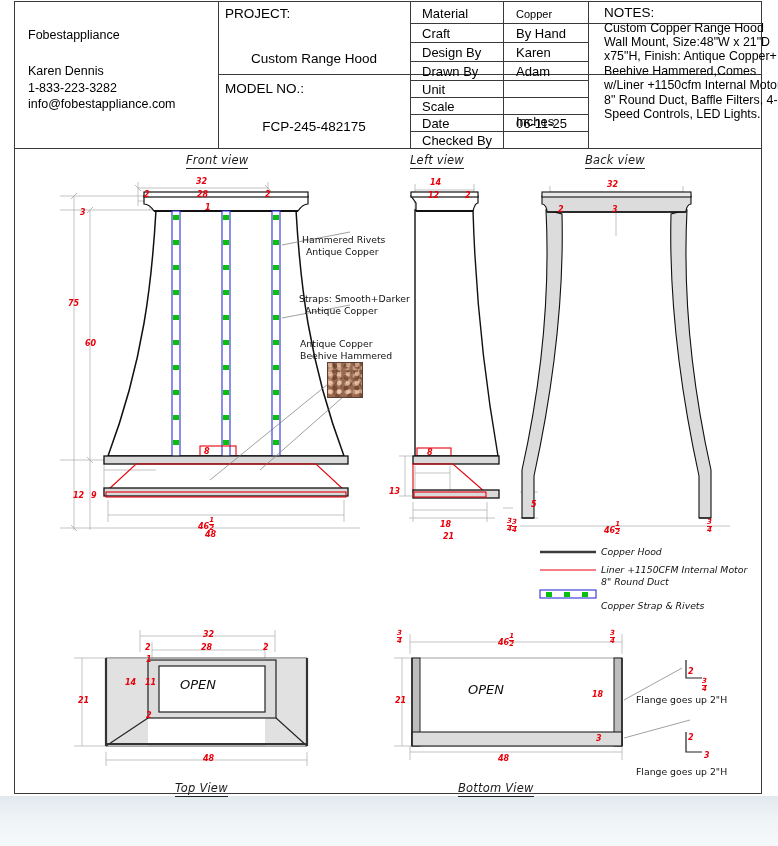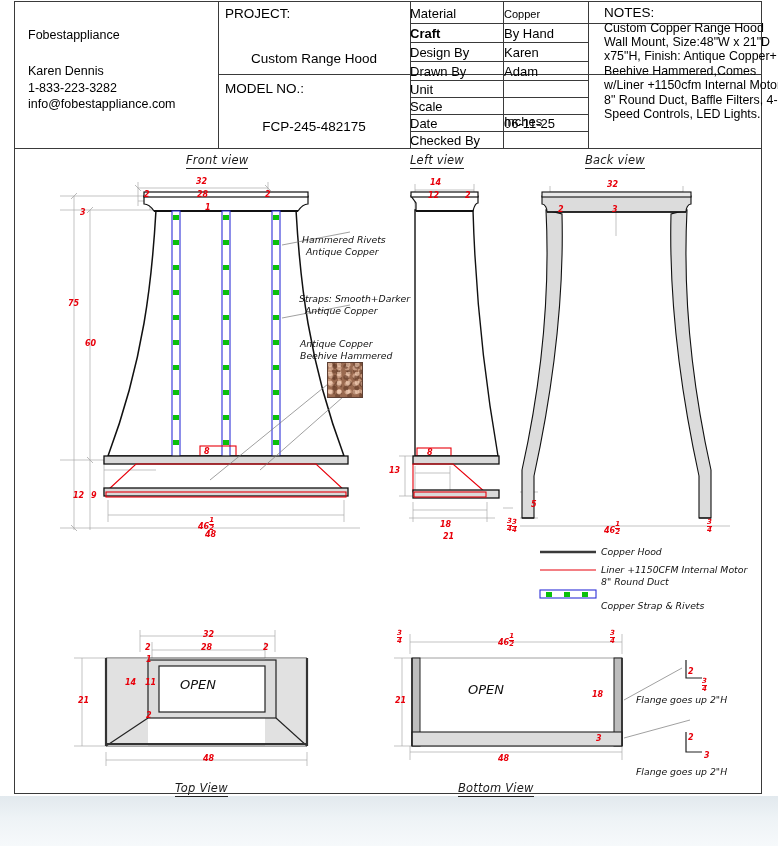--- a/index.html
+++ b/index.html
@@ -20,38 +20,38 @@
   .vline{position:absolute;top:0;bottom:0;width:0;border-left:1.3px solid #3a3a3a;}
   .hline{position:absolute;left:0;right:0;height:0;border-top:1.1px solid #3a3a3a;}
 
   .co-name{position:absolute;left:14px;top:28px;width:190px;font-size:12.5px;color:#000;line-height:1.05;}
   .co-blk{position:absolute;left:14px;top:62px;width:195px;font-size:12.5px;color:#000;line-height:1.32;}
 
   .lbl{position:absolute;font-size:13.5px;color:#000;white-space:nowrap;}
   .lblc{position:absolute;font-size:13.5px;color:#000;white-space:nowrap;text-align:center;}
 
   .tcell{position:absolute;font-size:13px;color:#000;white-space:nowrap;
-         display:flex;align-items:center;padding-left:0;box-sizing:border-box;text-align:right;}
+         display:flex;align-items:center;padding-left:12px;box-sizing:border-box;text-align:right;}
   .tcell.sm{font-size:11px;}
 
   .notes{position:absolute;left:590px;top:4px;width:180px;font-size:12.4px;color:#000;line-height:1.16;}
   .notes .nt{font-size:13.5px;}
 
   
   .vtitle{position:absolute;font-family:"DejaVu Sans",sans-serif;font-style:italic;
           font-size:11.5px;color:#1a1a1a;white-space:nowrap;letter-spacing:.2px;}
   .vtitle::after{content:"";display:block;border-bottom:1.6px solid #222;margin-top:1px;}
 
   .dim{position:absolute;font-family:"DejaVu Sans",sans-serif;font-style:italic;font-weight:bold;
        font-size:8px;color:#e8000b;white-space:nowrap;line-height:1;}
   .frac{display:inline-block;font-size:7px;line-height:.95;text-align:center;vertical-align:-1px;}
   .frac b{display:block;border-bottom:1px solid #e8000b;font-weight:bold;}
   .frac i{display:block;font-style:italic;font-weight:bold;}
 
-  .note{position:absolute;font-family:"DejaVu Sans",sans-serif;font-style:italic;
+  .note{position:absolute;font-family:"DejaVu Sans",sans-serif;
         font-size:9.3px;color:#111;white-space:nowrap;line-height:1.28;}
 
   .swatch{position:absolute;width:34px;height:34px;border:1px solid #5d4034;
       background-color:#9a6a50;
       background-image:
         radial-gradient(circle at 22% 18%, rgba(255,220,195,.55) 0 2px, transparent 3px),
         radial-gradient(circle at 62% 30%, rgba(90,50,32,.55) 0 2px, transparent 3px),
         radial-gradient(circle at 38% 62%, rgba(255,215,190,.45) 0 2px, transparent 3px),
         radial-gradient(circle at 80% 72%, rgba(85,48,30,.5) 0 2px, transparent 3px),
         radial-gradient(circle at 12% 84%, rgba(255,210,180,.4) 0 2px, transparent 3px),
@@ -95,21 +95,21 @@
     <div class="hline" style="top:22px;left:396px;right:0;width:auto;"></div>
     <div class="hline" style="top:41px;left:396px;width:178px;"></div>
     <div class="hline" style="top:60px;left:396px;width:178px;"></div>
     <div class="hline" style="top:79px;left:396px;width:178px;"></div>
     <div class="hline" style="top:96px;left:396px;width:178px;"></div>
     <div class="hline" style="top:113px;left:396px;width:178px;"></div>
     <div class="hline" style="top:130px;left:396px;width:178px;"></div>
 
     <div class="tcell" style="left:396px;top:3px;width:92px;height:19px;">Material</div>
     <div class="tcell sm" style="left:490px;top:3px;width:84px;height:19px;">Copper</div>
-    <div class="tcell" style="left:396px;top:23px;width:84px;height:18px;font-weight:bold;">Craft</div>
+    <div class="tcell" style="left:396px;top:23px;width:84px;height:18px;">Craft</div>
     <div class="tcell" style="left:490px;top:23px;width:84px;height:18px;">By Hand</div>
     <div class="tcell" style="left:396px;top:42px;width:92px;height:18px;">Design By</div>
     <div class="tcell" style="left:490px;top:42px;width:84px;height:18px;">Karen</div>
     <div class="tcell" style="left:396px;top:61px;width:92px;height:18px;">Drawn By</div>
     <div class="tcell" style="left:490px;top:61px;width:84px;height:18px;">Adam</div>
     <div class="tcell" style="left:396px;top:80px;width:92px;height:16px;">Unit</div>
     <div class="tcell" style="left:490px;top:80px;width:84px;height:16px;margin-top:32px;">Inches</div>
     <div class="tcell" style="left:396px;top:97px;width:92px;height:16px;">Scale</div>
     <div class="tcell" style="left:490px;top:97px;width:84px;height:16px;"></div>
     <div class="tcell" style="left:396px;top:114px;width:72px;height:16px;">Date</div>
@@ -291,21 +291,21 @@
 
     <g stroke="#a9a9a9" stroke-width="0.7">
         <line x1="108" y1="338" x2="118" y2="338"></line>
       </g>
   </svg>
 
   <div class="dim" style="left:430px;top:179px;">14</div>
   <div class="dim" style="left:428px;top:192px;">12</div>
   <div class="dim" style="left:465px;top:192px;">2</div>
   <div class="dim" style="left:427px;top:449px;">8</div>
-  <div class="dim" style="left:389px;top:467px;">13</div>
+  <div class="dim" style="left:389px;top:488px;">13</div>
   <div class="dim" style="left:440px;top:521px;">18</div>
   <div class="dim" style="left:443px;top:533px;">21</div>
   <div class="dim" style="left:507px;top:518px;">
     <span class="frac"><b>3</b><i>4</i></span>
   </div>
 
   <div class="vtitle" style="left:585px;top:153px;">Back view</div>
 
   <svg class="sv" style="left:520px;top:170px;" width="250" height="380">
     <g stroke="#a9a9a9" stroke-width="0.7" fill="none">

